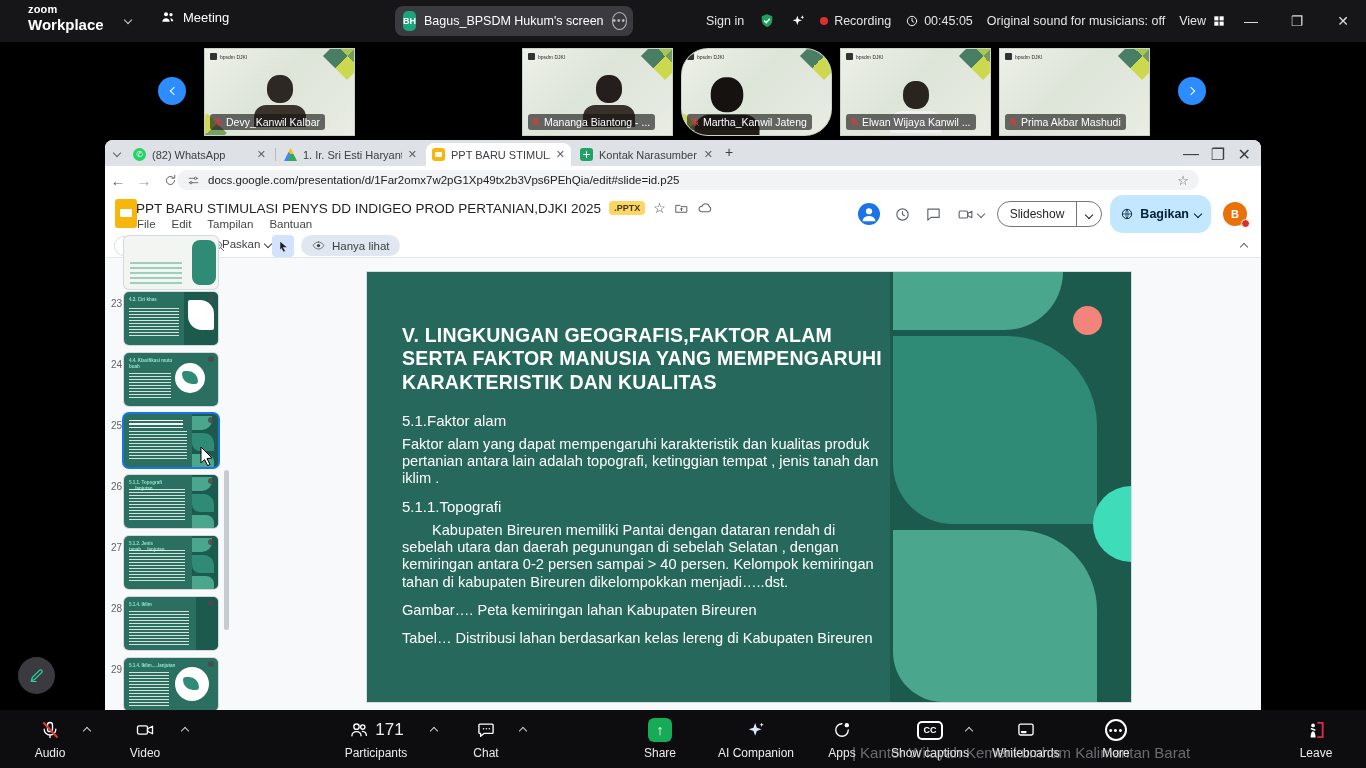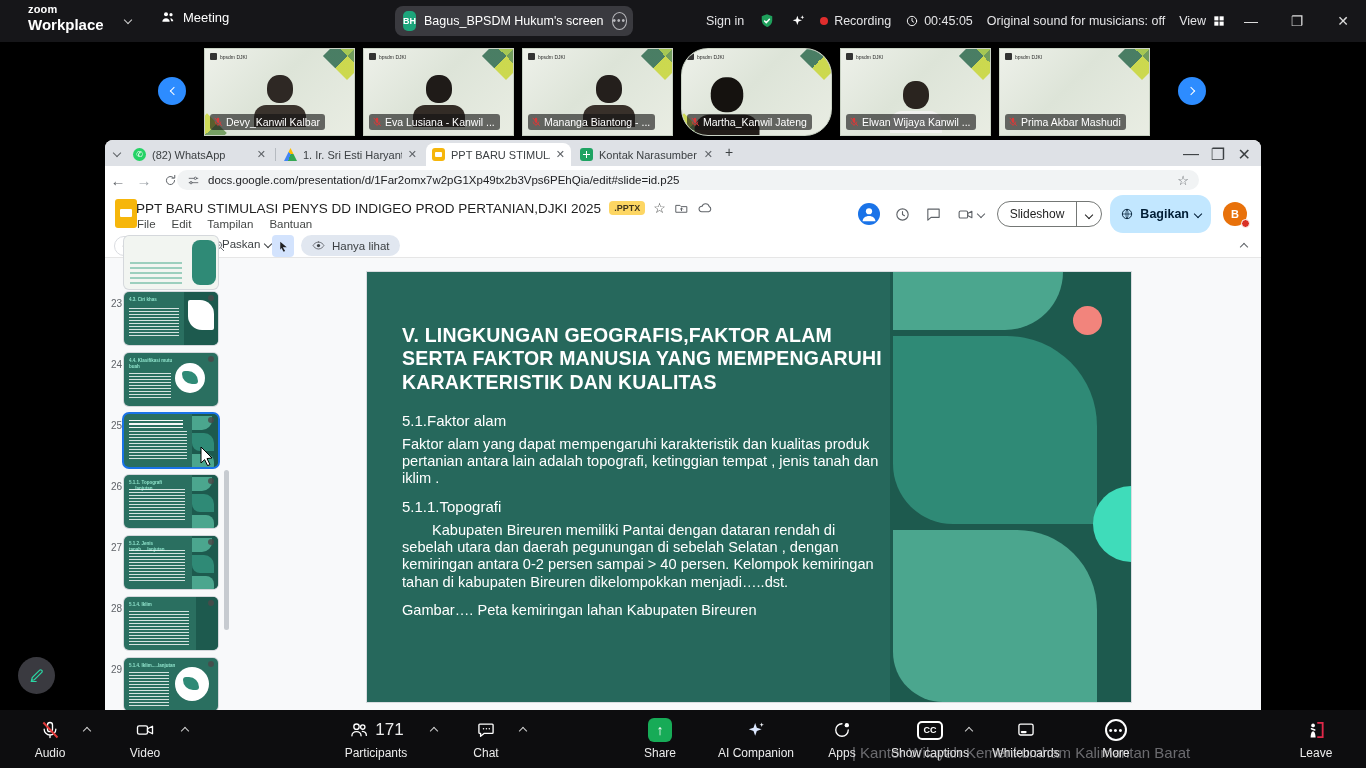--- a/index.html
+++ b/index.html
@@ -209,39 +209,20 @@
       <div class="nametag">
         <svg width="10" height="10" viewBox="0 0 24 24">
             <rect x="9" y="2" width="6" height="12" rx="3" fill="#d93a3a"></rect>
             <path d="M5 11a7 7 0 0 0 14 0M12 18v4" stroke="#d93a3a" stroke-width="2" fill="none"></path>
             <path d="M4 2l17 19" stroke="#d93a3a" stroke-width="2.4"></path>
           </svg>
         <span>Devy_Kanwil Kalbar</span>
       </div>
     </div>
 
-    <div class="tile" style="left:363px;">
-      <div class="corn"></div>
-      <div class="tlogo">
-          <span class="sq"></span>
-          <span>bpsdm DJKI</span>
-        </div>
-      <div class="sil">
-          <div class="head" style="background:#1f1b18;"></div>
-          <div class="bod" style="background:#332c26;"></div>
-        </div>
-      <div class="nametag">
-        <svg width="10" height="10" viewBox="0 0 24 24">
-            <rect x="9" y="2" width="6" height="12" rx="3" fill="#d93a3a"></rect>
-            <path d="M5 11a7 7 0 0 0 14 0M12 18v4" stroke="#d93a3a" stroke-width="2" fill="none"></path>
-            <path d="M4 2l17 19" stroke="#d93a3a" stroke-width="2.4"></path>
-          </svg>
-        <span>Eva Lusiana - Kanwil ...</span>
-      </div>
-    </div>
 
     <div class="tile" style="left:522px;">
       <div class="corn"></div>
       <div class="tlogo">
           <span class="sq"></span>
           <span>bpsdm DJKI</span>
         </div>
       <div class="sil" style="left:58%;">
           <div class="head" style="background:#241f1c;"></div>
           <div class="bod" style="background:#38302a;"></div>
@@ -558,20 +539,21 @@
         <div class="ab" style="left:526px;top:258px;width:204px;height:172px;background:#4ba68e;border-radius:0 80px 0 50px;"></div>
         <div class="ab" style="left:706px;top:34px;width:29px;height:29px;border-radius:50%;background:#f2847c;"></div>
         <div class="ab" style="left:726px;top:214px;width:76px;height:76px;border-radius:50%;background:#3fdcba;"></div>
         <div class="stext">
           <h1>V. LINGKUNGAN GEOGRAFIS,FAKTOR ALAM SERTA FAKTOR  MANUSIA YANG MEMPENGARUHI KARAKTERISTIK DAN KUALITAS</h1>
           <h2>5.1.Faktor alam</h2>
           <p>Faktor alam yang  dapat mempengaruhi karakteristik dan kualitas produk pertanian antara lain adalah topografi, ketinggian tempat , jenis tanah dan iklim .</p>
           <h2>5.1.1.Topografi</h2>
           <p class="ind">Kabupaten Bireuren memiliki Pantai dengan dataran rendah di sebelah utara dan daerah pegunungan di sebelah Selatan , dengan kemiringan antara 0-2 persen sampai &gt; 40 persen. Kelompok kemiringan tahan di kabupaten Bireuren dikelompokkan menjadi…..dst.</p>
           <p>Gambar…. Peta kemiringan lahan Kabupaten Bireuren</p>
+          <p>Tabel… Distribusi lahan berdasarkan kelas lereng di Kabupaten Bireuren</p>
         </div>
       </div>
     </div>
   </div>
 
   <div class="fab">
     <svg width="17" height="17" viewBox="0 0 24 24">
         <path d="M5 19l1-4L16.5 4.5a1.8 1.8 0 0 1 2.6 0l.4.4a1.8 1.8 0 0 1 0 2.6L9 18z" stroke="#2bd6a3" fill="none" stroke-width="1.7"></path>
         <path d="M4.5 20.5h7" stroke="#2bd6a3" stroke-width="1.7" stroke-linecap="round"></path>
       </svg>

